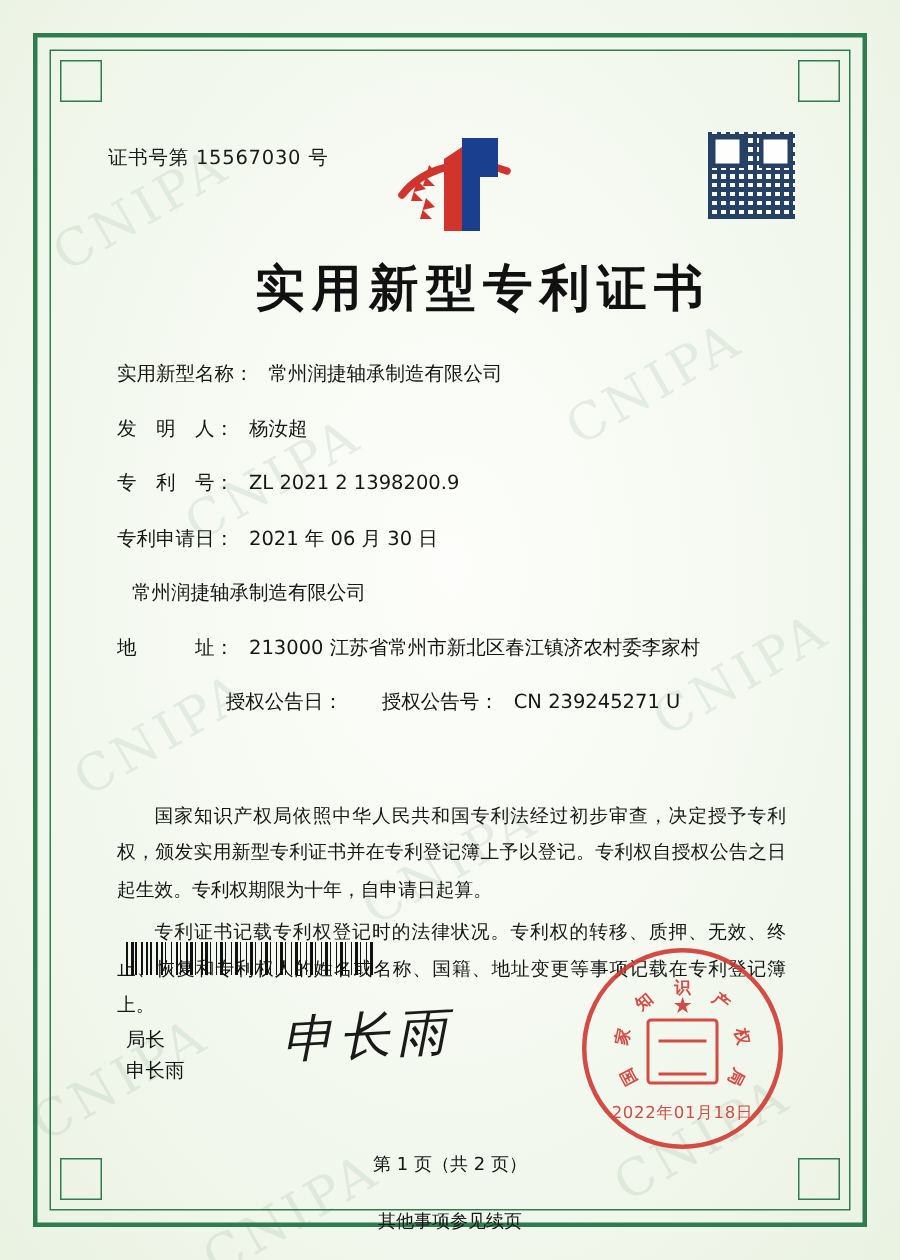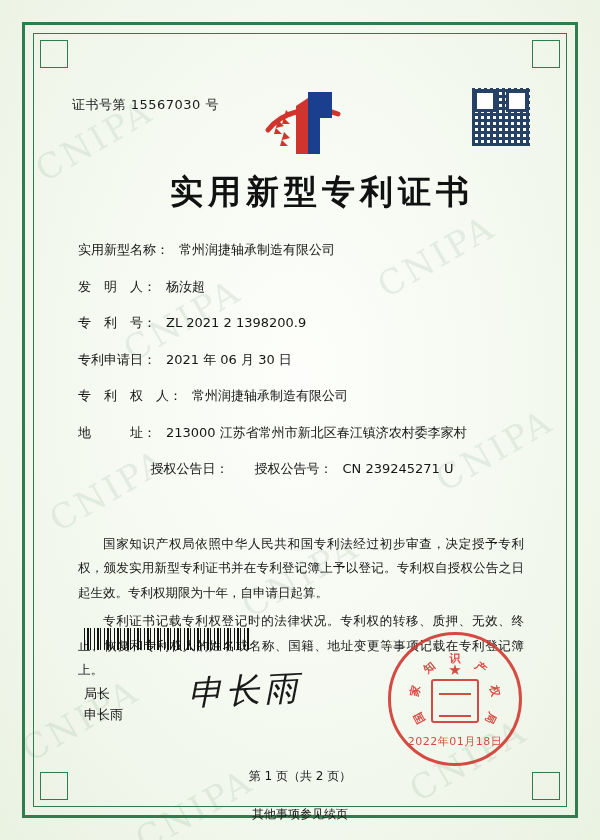--- a/index.html
+++ b/index.html
@@ -309,21 +309,20 @@
     </div>
     <div class="row">
       <span class="lab">专　利　号：</span>
       <span class="val">ZL 2021 2 1398200.9</span>
     </div>
     <div class="row">
       <span class="lab">专利申请日：</span>
       <span class="val">2021 年 06 月 30 日</span>
     </div>
     <div class="row">
-      <span class="lab">专　利　权　人：</span>
       <span class="val">常州润捷轴承制造有限公司</span>
     </div>
     <div class="row">
       <span class="lab">地　　　址：</span>
       <span class="val">213000 江苏省常州市新北区春江镇济农村委李家村</span>
     </div>
     <div class="row pair">
       <span class="lab">授权公告日：</span>
       <span class="lab2">授权公告号：</span>
       <span class="val2">CN 239245271 U</span>

